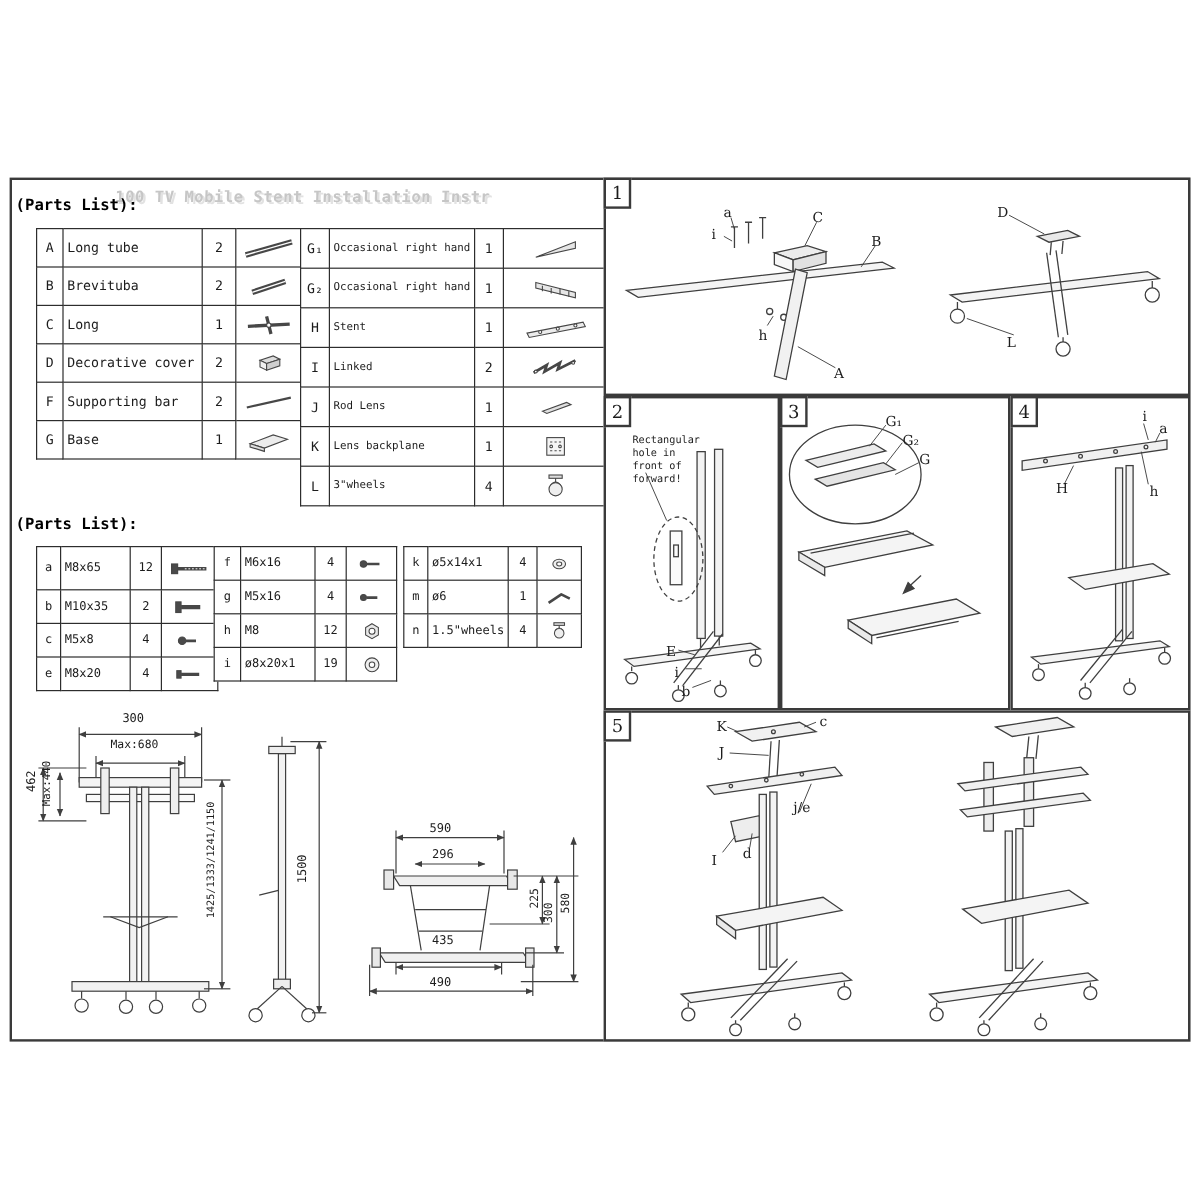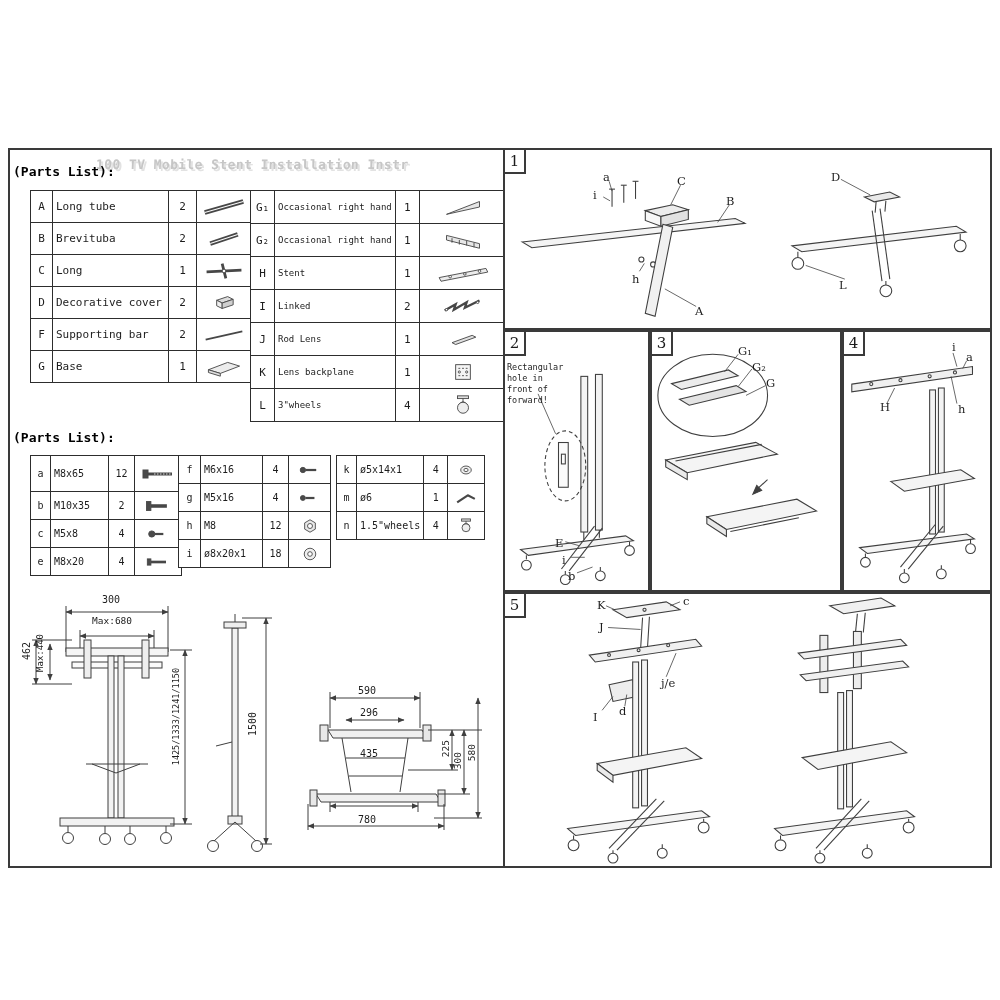--- a/index.html
+++ b/index.html
@@ -303,21 +303,21 @@
       <td class="c-im"><svg class="ic" width="32" height="16" viewBox="0 0 34 18">
             <g stroke="#474747">
               <polygon points="17,2 23,5.5 23,12.5 17,16 11,12.5 11,5.5" fill="#e8e8e8"></polygon>
               <circle cx="17" cy="9" r="2.8" fill="#fff"></circle>
             </g>
           </svg></td>
     </tr>
     <tr>
       <td class="c-id">i</td>
       <td class="c-nm">ø8x20x1</td>
-      <td class="c-qt">18</td>
+      <td class="c-qt">19</td>
       <td class="c-im"><svg class="ic" width="32" height="16" viewBox="0 0 34 18">
             <g stroke="#474747">
               <circle cx="17" cy="9" r="6.5" fill="#eee"></circle>
               <circle cx="17" cy="9" r="2.6" fill="#fff"></circle>
             </g>
           </svg></td>
     </tr>
   </tbody>
 </table>
 
@@ -450,22 +450,22 @@
 <span class="dim" style="left:92px;top:616px;font-size:9.5px">Max:680</span>
 <span class="dim vtext" style="left:22px;top:642px">462</span>
 <span class="dim vtext" style="left:36px;top:634px;font-size:9px">Max:440</span>
 <span class="dim vtext" style="left:172px;top:668px;font-size:8.5px">1425/1333/1241/1150</span>
 <span class="dim vtext" style="left:248px;top:712px">1500</span>
 <span class="dim" style="left:358px;top:686px">590</span>
 <span class="dim" style="left:360px;top:708px">296</span>
 <span class="dim vtext" style="left:441px;top:740px;font-size:9.5px">225</span>
 <span class="dim vtext" style="left:453px;top:752px;font-size:9.5px">300</span>
 <span class="dim vtext" style="left:467px;top:744px;font-size:9.5px">580</span>
-<span class="dim" style="left:360px;top:749px">435</span>
-<span class="dim" style="left:358px;top:815px">780</span>
+<span class="dim" style="left:360px;top:780px">435</span>
+<span class="dim" style="left:358px;top:815px">490</span>
 
 <div class="panel" style="left:503px;top:148px;width:489px;height:182px">
   <div class="stepnum">1</div>
   <svg class="art" viewBox="0 0 489 182">
     <g stroke="#3f3f3f" stroke-width="1.1" fill="none">
       <line x1="106" y1="40" x2="106" y2="58"></line>
         <line x1="103" y1="40" x2="109" y2="40"></line>
       <line x1="118" y1="36" x2="118" y2="54"></line>
         <line x1="115" y1="36" x2="121" y2="36"></line>
       <line x1="130" y1="32" x2="130" y2="50"></line>
@@ -530,21 +530,21 @@
         <circle cx="62" cy="253" r="5" fill="#fff"></circle>
       <line x1="98" y1="240" x2="98" y2="244"></line>
         <circle cx="98" cy="249" r="5" fill="#fff"></circle>
       <line x1="128" y1="214" x2="128" y2="218"></line>
         <circle cx="128" cy="223" r="5" fill="#fff"></circle>
       <line x1="62" y1="214" x2="76" y2="218" stroke-width="0.8"></line>
       <line x1="68" y1="230" x2="82" y2="230" stroke-width="0.8"></line>
       <line x1="74" y1="246" x2="90" y2="240" stroke-width="0.8"></line>
     </g>
   </svg>
-  <div class="note" style="left:2px;top:30px;width:64px">Rectangular hole in front of forward!</div>
+  <div class="note" style="left:22px;top:30px;width:64px">Rectangular hole in front of forward!</div>
   <span class="dlbl" style="left:50px;top:206px">E</span>
   <span class="dlbl" style="left:57px;top:223px">i</span>
   <span class="dlbl" style="left:63px;top:239px">b</span>
 </div>
 
 <div class="panel" style="left:650px;top:330px;width:192px;height:262px">
   <div class="stepnum">3</div>
   <svg class="art" viewBox="0 0 192 262">
     <g stroke="#3f3f3f" stroke-width="1.1" fill="none">
       <ellipse cx="62" cy="64" rx="56" ry="42"></ellipse>
@@ -658,16 +658,16 @@
         <circle cx="318" cy="268" r="5" fill="#fff"></circle>
       <line x1="366" y1="254" x2="366" y2="258"></line>
         <circle cx="366" cy="263" r="5" fill="#fff"></circle>
       <line x1="408" y1="228" x2="408" y2="231"></line>
         <circle cx="408" cy="237" r="5.5" fill="#fff"></circle>
     </g>
   </svg>
   <span class="dlbl" style="left:92px;top:6px">K</span>
   <span class="dlbl" style="left:178px;top:2px">c</span>
   <span class="dlbl" style="left:94px;top:28px">J</span>
-  <span class="dlbl" style="left:156px;top:84px">j/e</span>
+  <span class="dlbl" style="left:156px;top:74px">j/e</span>
   <span class="dlbl" style="left:114px;top:112px">d</span>
   <span class="dlbl" style="left:88px;top:118px">I</span>
 </div>
 
 </body></html>

